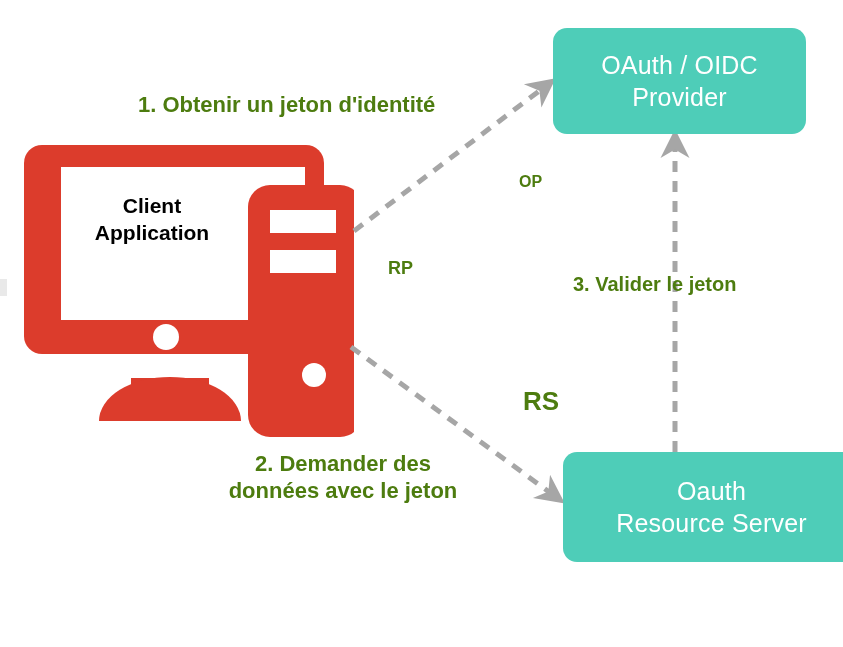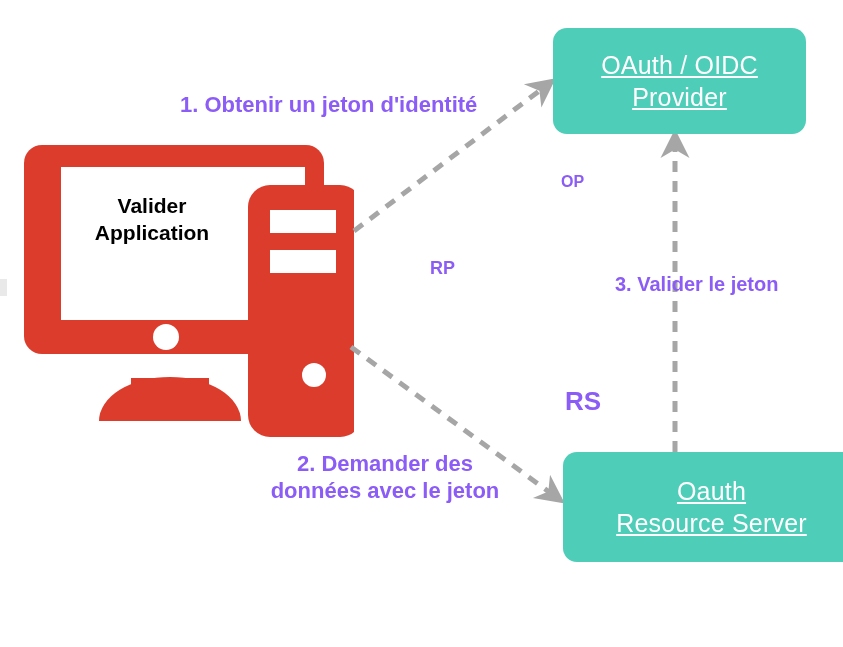--- a/index.html
+++ b/index.html
@@ -27,34 +27,33 @@
     display: flex;
     align-items: center;
     justify-content: center;
     text-align: center;
     font-size: 25px;
     line-height: 1.28;
     font-weight: 400;
     letter-spacing: 0.2px;
     font-family: "Liberation Sans", sans-serif;
   }
-  .service-box .box-text { display: block; white-space: pre-line; text-decoration: underline; }
+  .service-box .box-text { display: block; white-space: pre-line; }
 
   #box-op  { left: 553px; top: 28px;  width: 253px; height: 106px; }
   #box-rs  { left: 563px; top: 452px; width: 297px; height: 110px; }
 
   
   .label {
     position: absolute;
-    color: #8b5cf6;
+    color: #4d7c0f;
     font-weight: bold;
     font-family: "Liberation Sans", sans-serif;
     white-space: pre-line;
     line-height: 1.22;
-    margin-left: 42px;
   }
   #label-step1 { left: 138px; top: 92px;  font-size: 22px; }
   #label-step2 { left: 198px; top: 451px; font-size: 22px; text-align: center; width: 290px;}
   #label-step3 { left: 573px; top: 272px; font-size: 20px; }
   #label-op    { left: 519px; top: 172px; font-size: 16px; }
   #label-rp    { left: 388px; top: 258px; font-size: 18px; }
   #label-rs    { left: 523px; top: 386px; font-size: 26px; }
 
   
   #client-app-text {
@@ -113,21 +112,21 @@
       <path d="M248,45 H318 a22,22 0 0 1 22,22 V275 a22,22 0 0 1 -22,22 H248 a22,22 0 0 1 -22,-22 V67 a22,22 0 0 1 22,-22 Z" fill="#DC3C2C" transform="translate(-2,0)"></path>
 
       <rect x="246" y="70" width="66" height="23" fill="#ffffff"></rect>
 
       <rect x="246" y="110" width="66" height="23" fill="#ffffff"></rect>
 
       <circle cx="290" cy="235" r="12" fill="#ffffff"></circle>
     </svg>
   </div>
 
-  <div id="client-app-text">Valider
+  <div id="client-app-text">Client
 Application</div>
 
   <svg id="arrow-layer" xmlns="http://www.w3.org/2000/svg">
     <defs>
       <marker id="ah" markerWidth="7" markerHeight="7" refX="4.2" refY="3.5" orient="auto" markerUnits="strokeWidth">
         <path d="M0.6,0.6 L6.4,3.5 L0.6,6.4 L2.3,3.5 Z" fill="#A6A6A6"></path>
       </marker>
     </defs>
 
     <line x1="354" y1="231" x2="547" y2="85" stroke="#A6A6A6" stroke-width="5" stroke-dasharray="11 9" marker-end="url(#ah)"></line>

